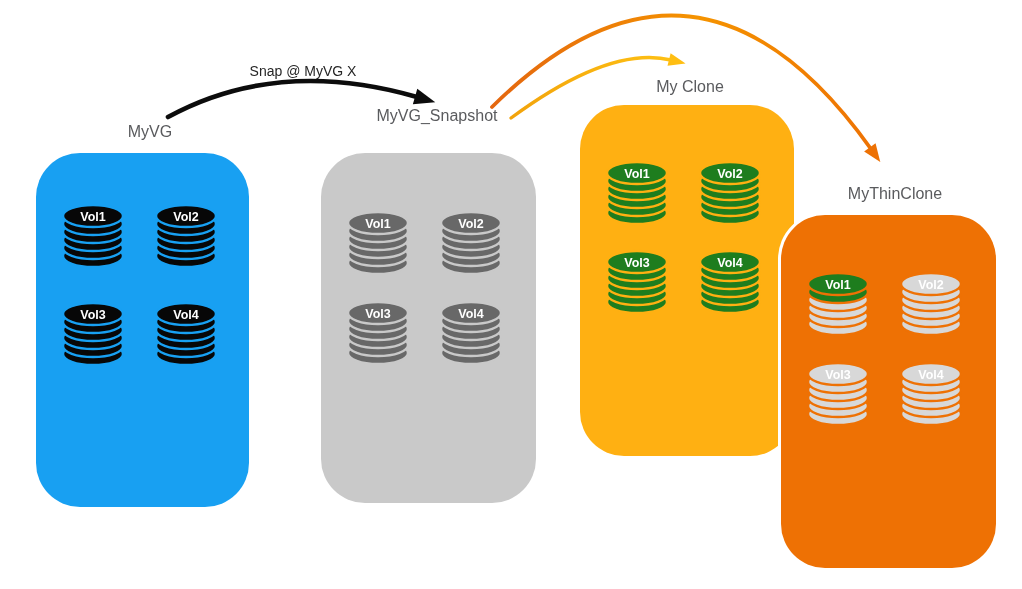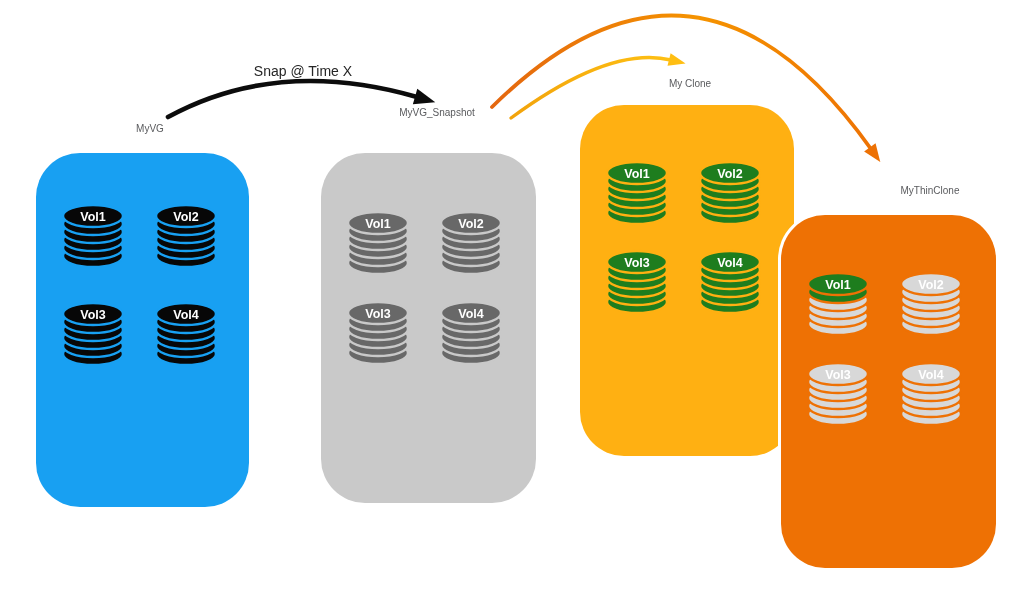--- a/index.html
+++ b/index.html
@@ -8,21 +8,21 @@
     font-family:"Liberation Sans",sans-serif;
   }
   .box{position:absolute;border-radius:44px;text-decoration:underline;}
   .box-myvg    {left:36px;  top:153px; width:213px; height:354px; background:#18A0F2; z-index:1;}
   .box-snap    {left:321px; top:153px; width:215px; height:350px; background:#C9C9C9; z-index:1;}
   .box-clone   {left:580px; top:105px; width:214px; height:351px; background:#FFB012; z-index:2;}
   .box-thin    {left:781px; top:215px; width:215px; height:353px; background:#EE7104; z-index:3;
                 box-shadow:0 0 0 3px #ffffff;}
   .group-label{
     position:absolute;transform:translateX(-50%);white-space:nowrap;
-    font-size:10px;color:#5A5B5E;z-index:4;
+    font-size:16px;color:#5A5B5E;z-index:4;
   }
   .snap-label{
     position:absolute;transform:translateX(-50%);white-space:nowrap;
     font-size:14px;color:#262626;z-index:4;
   }
   .disk{position:absolute;overflow:visible;}
   .disk ellipse{stroke-width:2.4;}
   .d-blue  ellipse{fill:#070707;stroke:#18A0F2;}
   .d-gray  ellipse{fill:#686868;stroke:#C9C9C9;}
   .d-green ellipse{fill:#1E7D1E;stroke:#FFB012;}
@@ -61,22 +61,22 @@
       </marker>
     </defs>
     <path d="M168,117 Q278,57 417,97" fill="none" stroke="#0C0C0C" stroke-width="4.6" stroke-linecap="round" marker-end="url(#ah-black)"></path>
     <path d="M511,118 Q610,45 671,60" fill="none" stroke="url(#grad-y)" stroke-width="3.4" stroke-linecap="round" marker-end="url(#ah-yellow)"></path>
     <path d="M492,107 Q697,-95 871,149" fill="none" stroke="url(#grad-o)" stroke-width="3.8" stroke-linecap="round" marker-end="url(#ah-orange)"></path>
   </svg>
 
   <div class="group-label" style="left:150px;top:123px;">MyVG</div>
   <div class="group-label" style="left:437px;top:107px;">MyVG_Snapshot</div>
   <div class="group-label" style="left:690px;top:78px;">My Clone</div>
-  <div class="group-label" style="left:895px;top:185px;margin-left:35px;">MyThinClone</div>
-  <div class="snap-label" style="left:303px;top:63px;">Snap @ Time X</div>
+  <div class="group-label" style="left:895px;top:185px;">MyThinClone</div>
+  <div class="snap-label" style="left:303px;top:63px;">Snap @ MyVG X</div>
 
   <div class="box box-myvg">
     <svg class="disk d-blue" style="left:25px;top:49px" width="64" height="68" viewBox="0 0 64 68">
       <ellipse cx="32" cy="54" rx="30" ry="11"></ellipse>
         <ellipse cx="32" cy="46" rx="30" ry="11"></ellipse>
       <ellipse cx="32" cy="38" rx="30" ry="11"></ellipse>
         <ellipse cx="32" cy="30" rx="30" ry="11"></ellipse>
       <ellipse cx="32" cy="22" rx="30" ry="11"></ellipse>
         <ellipse cx="32" cy="14" rx="30" ry="11"></ellipse>
       <text x="32" y="18.5">Vol1</text>

